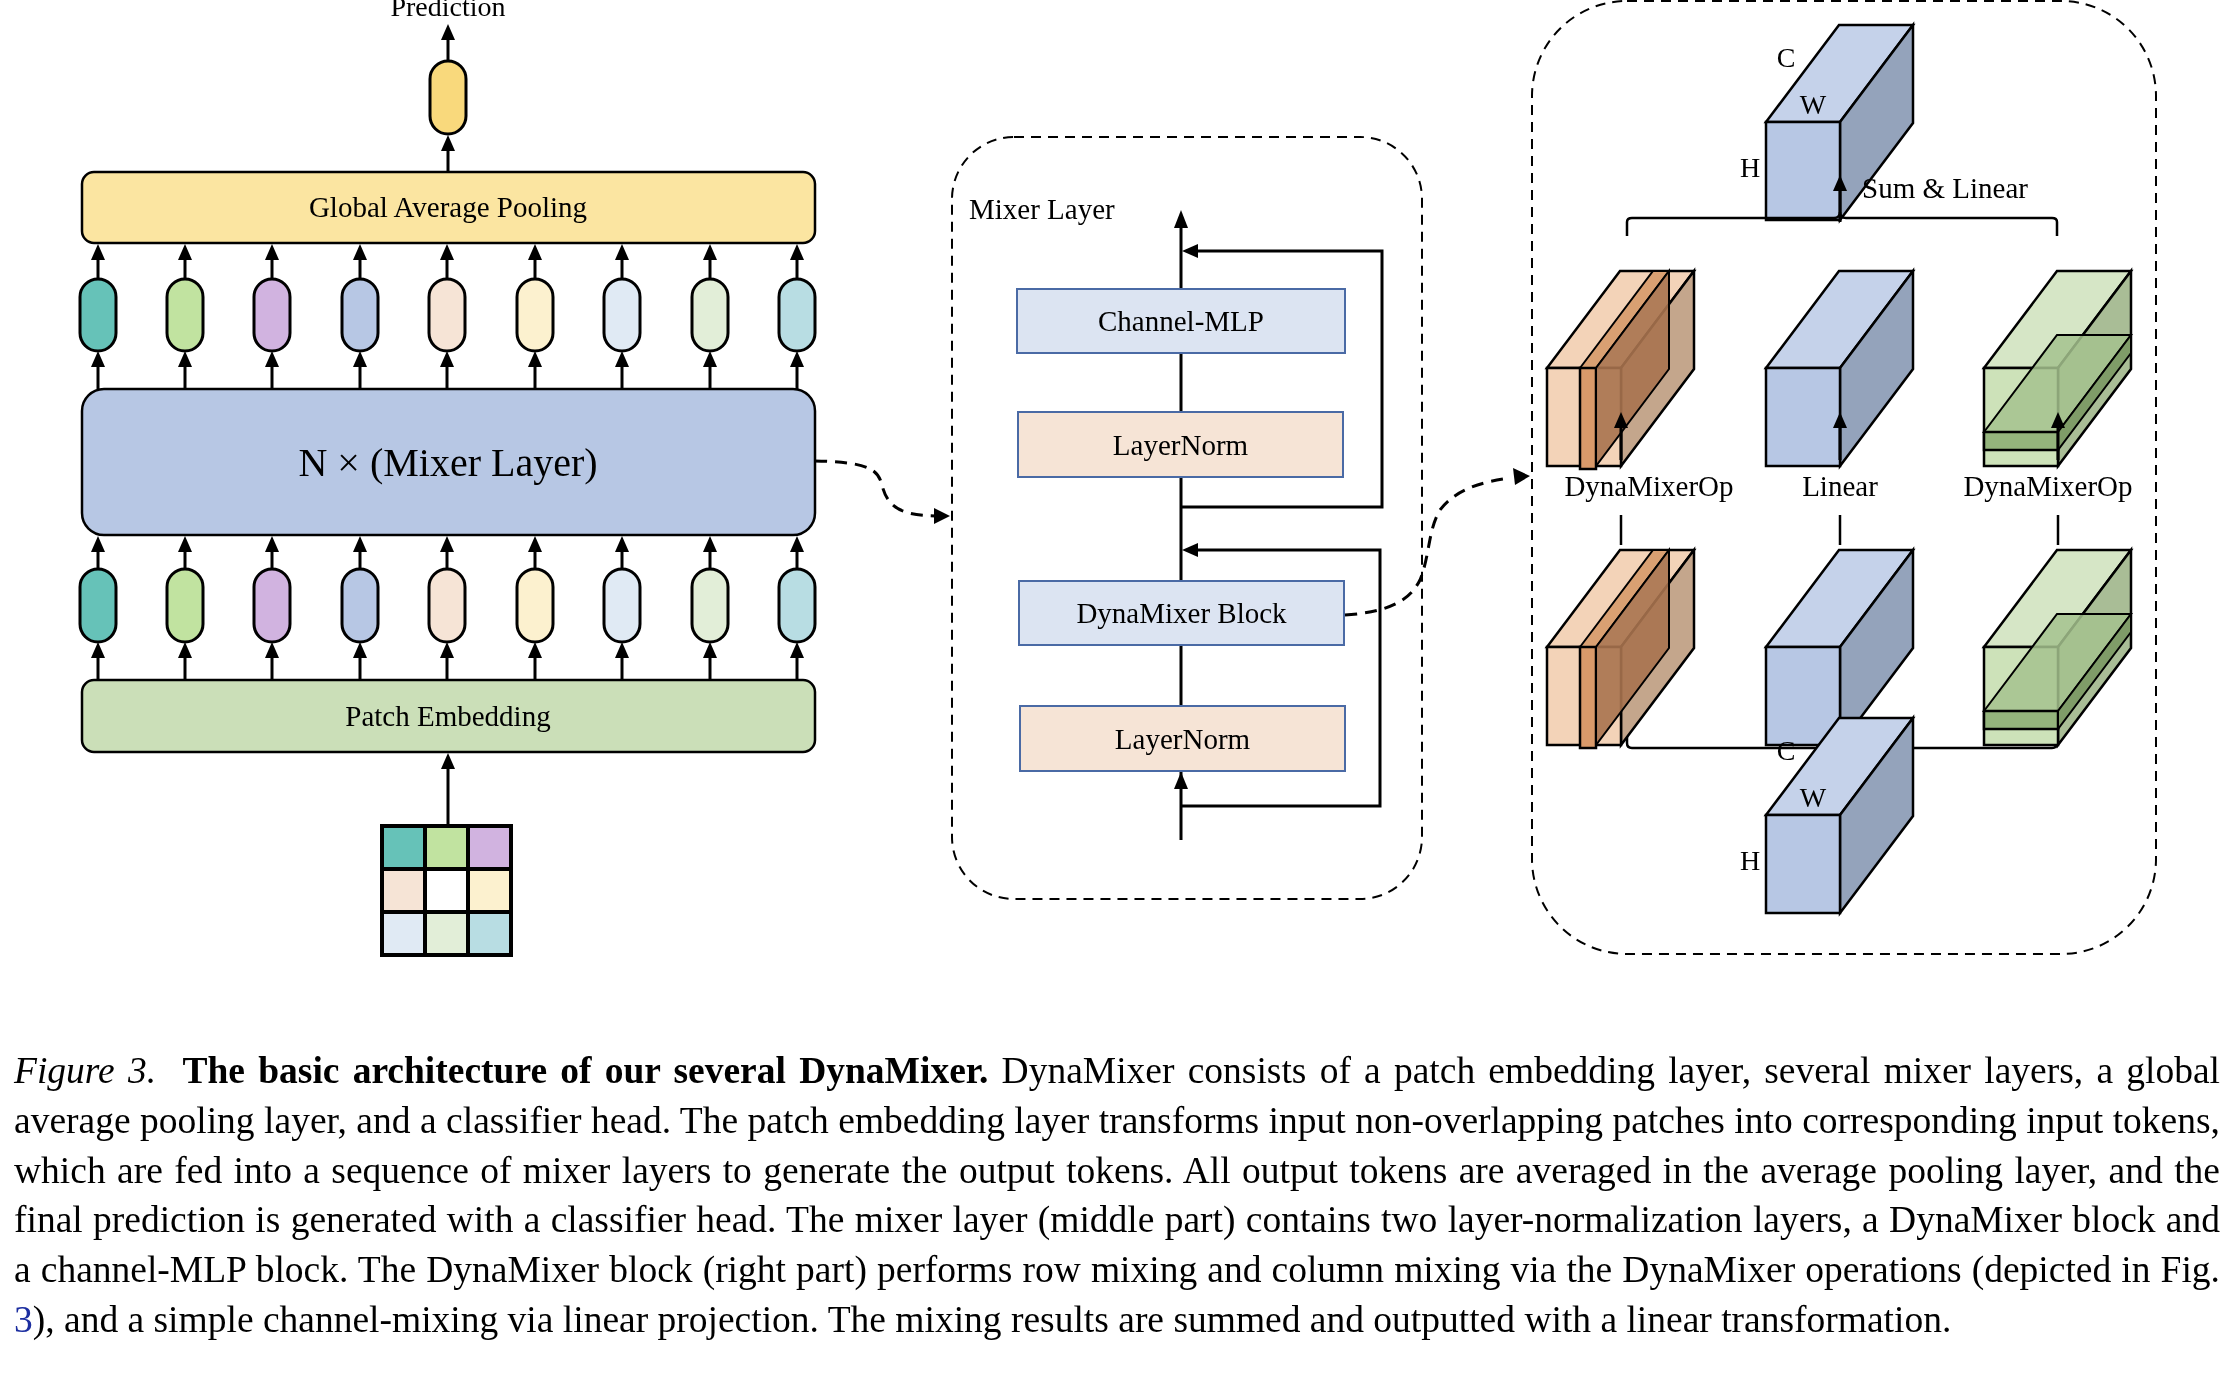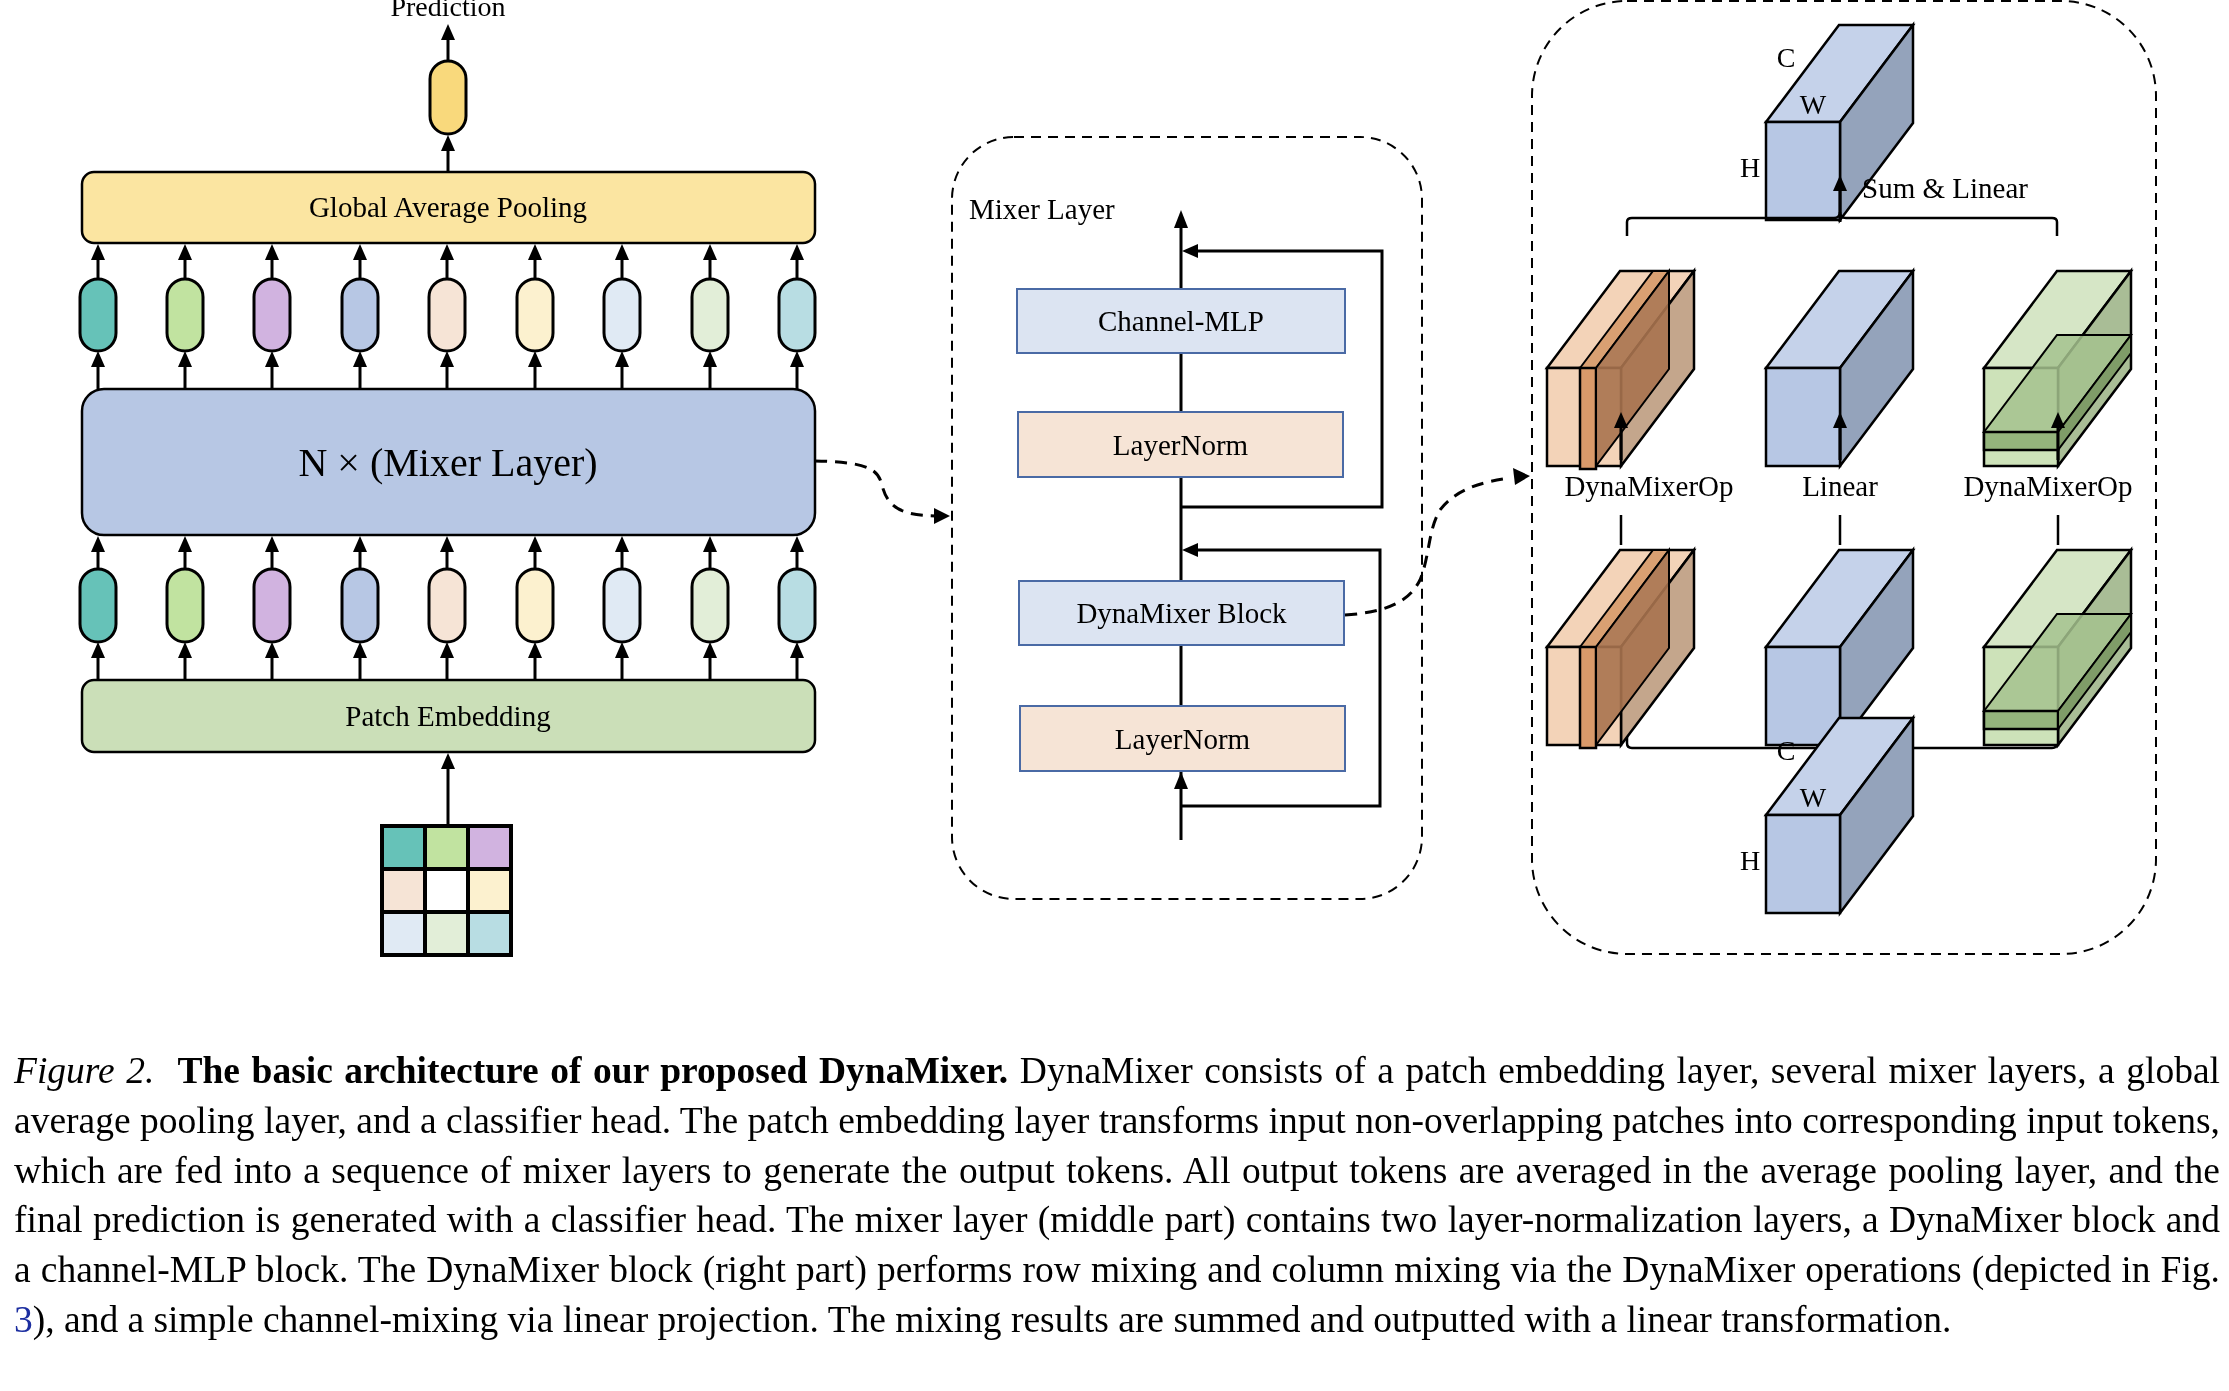--- a/index.html
+++ b/index.html
@@ -265,16 +265,16 @@
           <rect x="1766" y="815" width="74" height="98" fill="#b7c7e4" stroke="#000" stroke-width="2.5"></rect>
         </g>
         <text x="1786" y="760" font-size="28" text-anchor="middle">C</text>
         <text x="1813" y="807" font-size="28" text-anchor="middle">W</text>
         <text x="1750" y="870" font-size="28" text-anchor="middle">H</text>
       </g>
   </g>
 </svg>
 
 <div class="caption">
-  <span class="fig-label">Figure 2.</span>&nbsp;
-  <span class="bold">The basic architecture of our proposed DynaMixer.</span>
+  <span class="fig-label">Figure 3.</span>&nbsp;
+  <span class="bold">The basic architecture of our several DynaMixer.</span>
   <span>DynaMixer consists of a patch embedding layer, several mixer layers, a global average pooling layer, and a classifier head.  The patch embedding layer transforms input non-overlapping patches into corresponding input tokens, which are fed into a sequence of mixer layers to generate the output tokens. All output tokens are averaged in the average pooling layer, and the final prediction is generated with a classifier head.  The mixer layer (middle part) contains two layer-normalization layers, a DynaMixer block and a channel-MLP block. The DynaMixer block (right part) performs row mixing and column mixing via the DynaMixer operations (depicted in Fig. </span><span class="ref">3</span><span>), and a simple channel-mixing via linear projection. The mixing results are summed and outputted with a linear transformation.</span>
 </div>
 
 </body></html>

